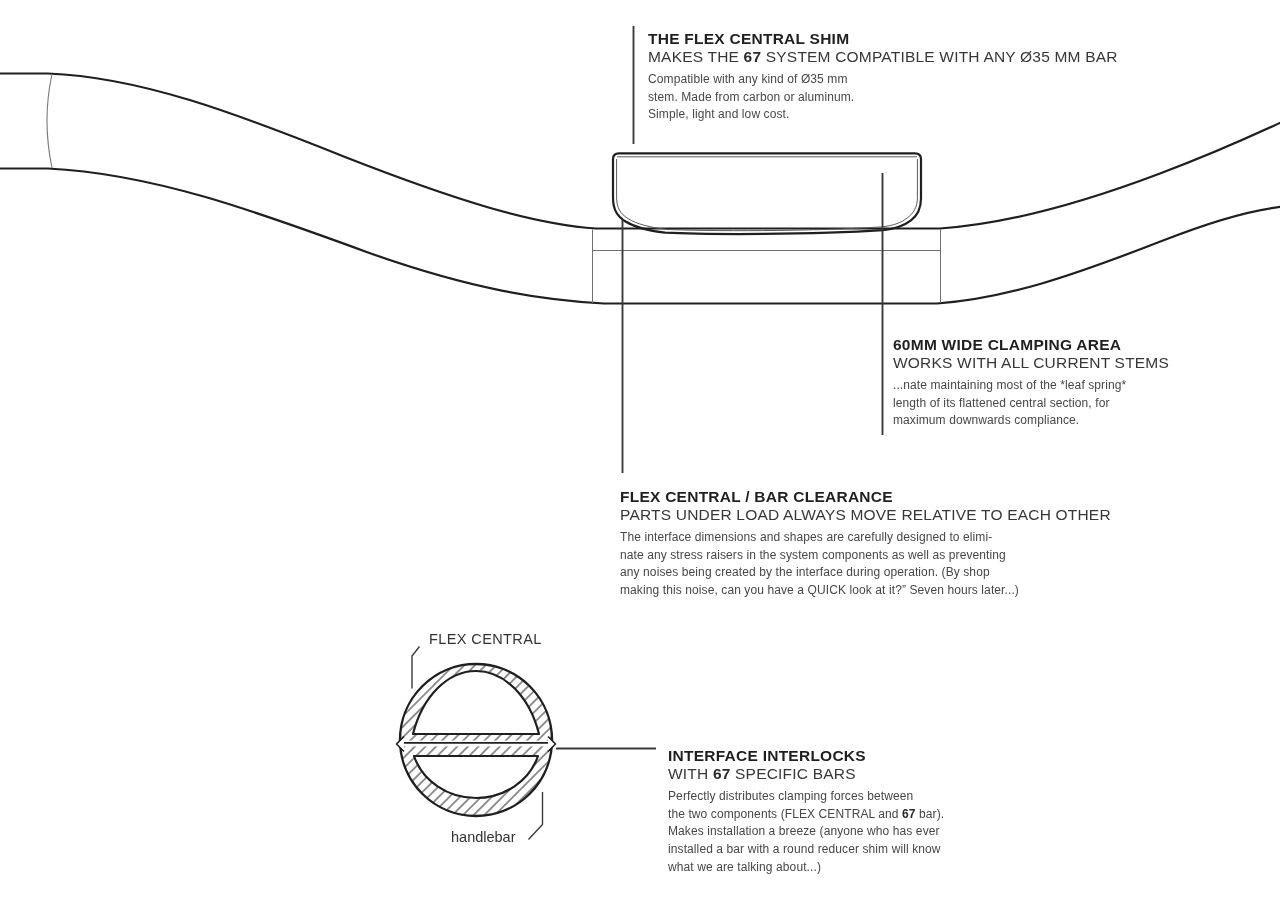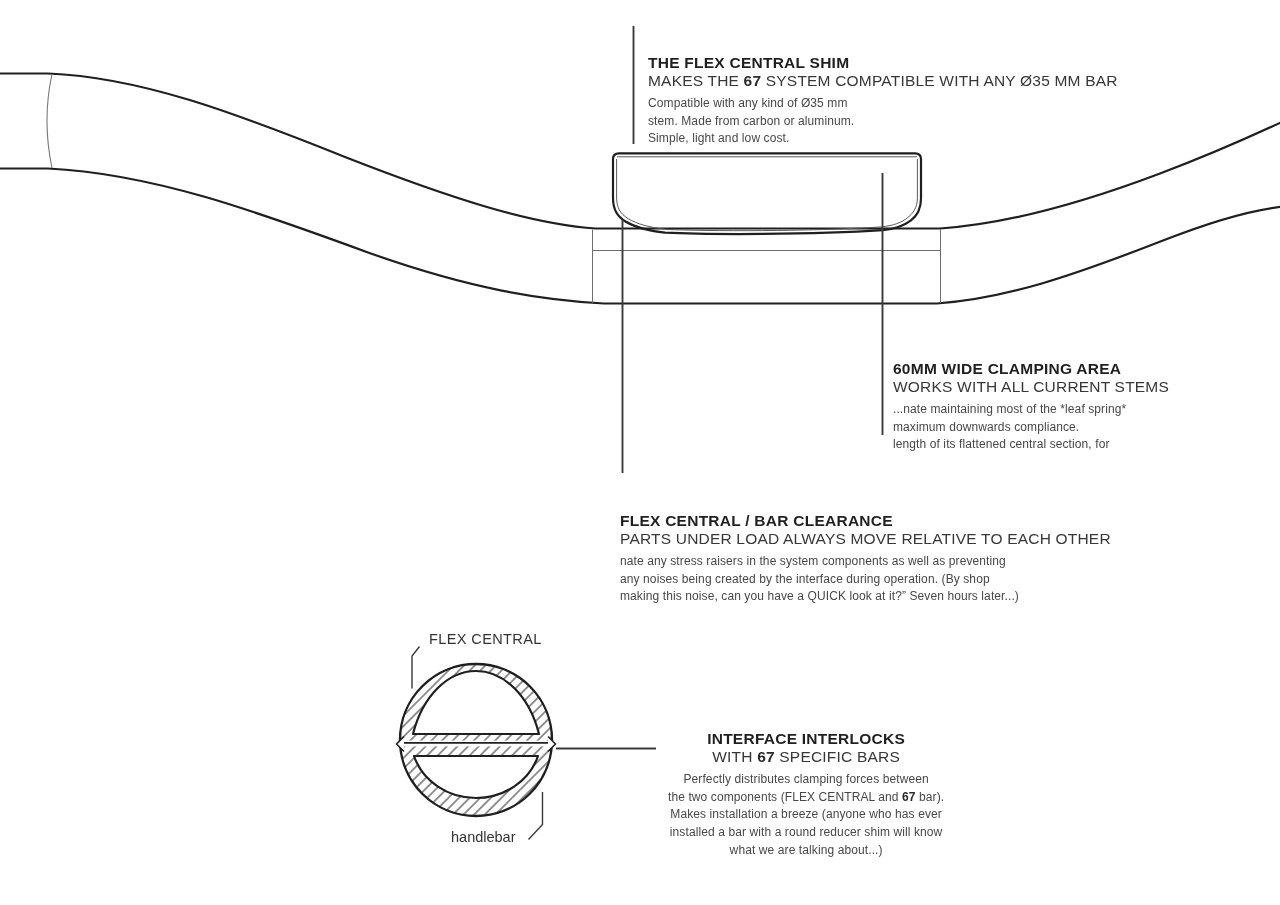--- a/index.html
+++ b/index.html
@@ -1,21 +1,21 @@
 <!DOCTYPE html>
 <html><head>
 <meta charset="utf-8">
 <style>
   html,body{margin:0;padding:0;background:#ffffff;}
   #stage{
     position:relative;width:1280px;height:905px;background:#ffffff;overflow:hidden;
     font-family:"Liberation Sans","DejaVu Sans",sans-serif;
   }
   #artwork{position:absolute;left:0;top:0;width:1280px;height:905px;}
-  .anno{position:absolute;white-space:nowrap;margin-top:24px;}
+  .anno{position:absolute;white-space:nowrap;}
   .t-title{
     font-size:15.5px;line-height:17.5px;font-weight:700;color:#1f1f1f;letter-spacing:.25px;
   }
   .t-sub{
     font-size:15.5px;line-height:17.5px;font-weight:400;color:#373737;letter-spacing:.2px;
   }
   .t-sub strong,.t-body strong{font-weight:700;color:#2a2a2a;}
   .t-body{
     margin-top:6px;font-size:12px;line-height:17.7px;font-weight:400;color:#474747;letter-spacing:.1px;
   }
@@ -83,36 +83,37 @@
       <div>stem. Made from carbon or aluminum.</div>
       <div>Simple, light and low cost.</div>
     </div>
   </div>
 
   <div class="anno" style="left:893px;top:336px;">
     <div class="t-title">60MM WIDE CLAMPING AREA</div>
     <div class="t-sub">WORKS WITH ALL CURRENT STEMS</div>
     <div class="t-body">
       <div>...nate maintaining most of the *leaf spring*</div>
+      <div>length of its flattened central section, for</div>
       <div>maximum downwards compliance.</div>
-      <div>length of its flattened central section, for</div>
     </div>
   </div>
 
   <div class="anno" style="left:620px;top:488px;">
     <div class="t-title">FLEX CENTRAL / BAR CLEARANCE</div>
     <div class="t-sub">PARTS UNDER LOAD ALWAYS MOVE RELATIVE TO EACH OTHER</div>
     <div class="t-body">
+      <div>The interface dimensions and shapes are carefully designed to elimi-</div>
       <div>nate any stress raisers in the system components as well as preventing</div>
       <div>any noises being created by the interface during operation. (By shop</div>
       <div>making this noise, can you have a QUICK look at it?” Seven hours later...)</div>
     </div>
   </div>
 
-  <div class="anno" style="left:668px;top:706px;text-align:center;">
+  <div class="anno" style="left:668px;top:747px;">
     <div class="t-title">INTERFACE INTERLOCKS</div>
     <div class="t-sub"><span>WITH </span><strong>67</strong><span> SPECIFIC BARS</span></div>
     <div class="t-body">
       <div>Perfectly distributes clamping forces between</div>
       <div><span>the two components (FLEX CENTRAL and </span><strong>67</strong><span> bar).</span></div>
       <div>Makes installation a breeze (anyone who has ever</div>
       <div>installed a bar with a round reducer shim will know</div>
       <div>what we are talking about...)</div>
     </div>
   </div>

